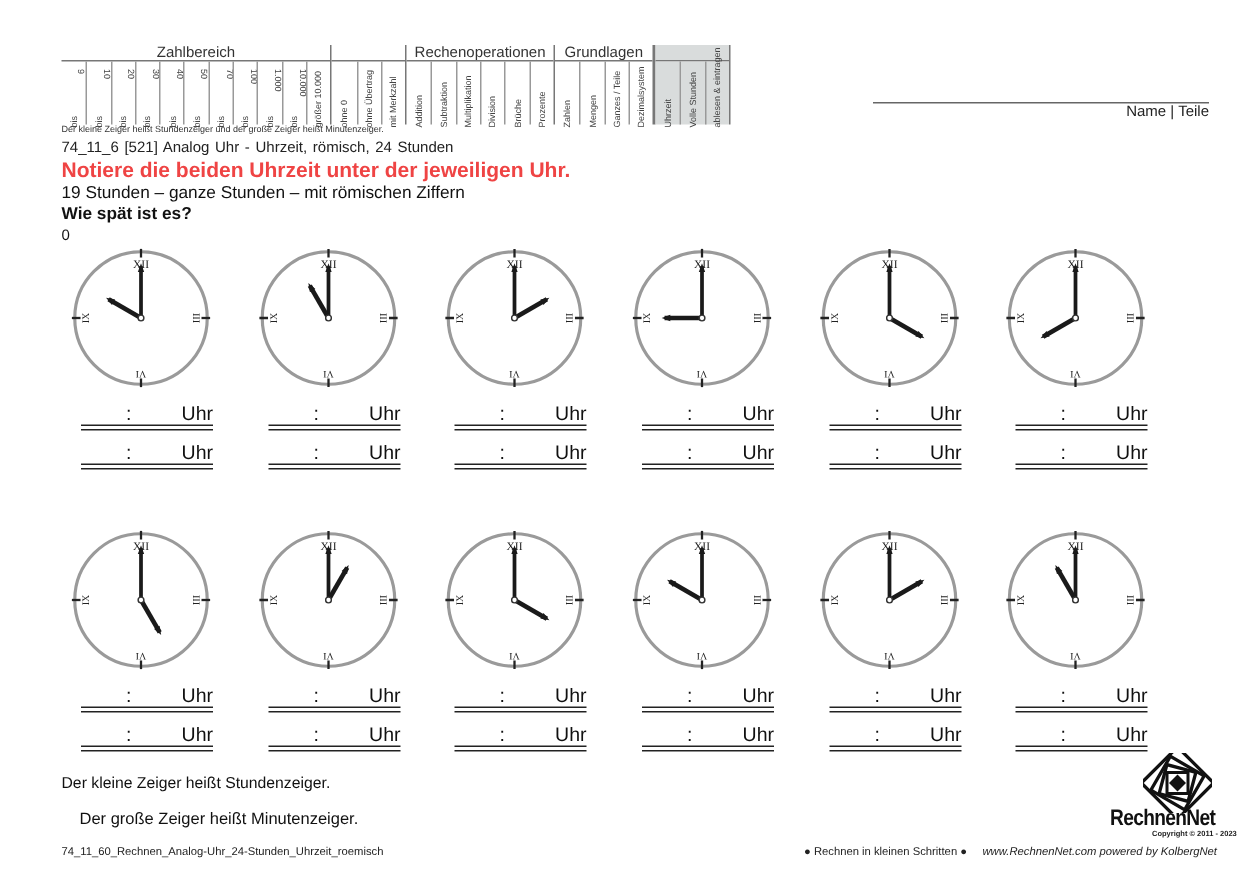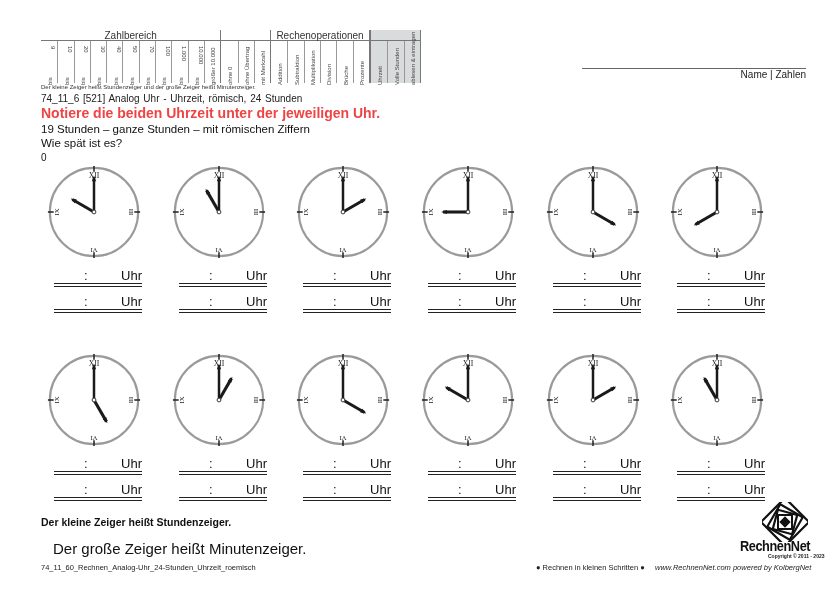--- a/index.html
+++ b/index.html
@@ -20,34 +20,34 @@
   .grp.shaded { border-left: 1px solid #777; }
   .grp.shaded .grp-title { background: #d9dcdc; }
 
   .name-line { position: absolute; left: 582px; top: 68px; width: 224px; border-top: 1px solid #666; }
   .name-label { position: absolute; right: 34px; top: 69px; font-size: 10px; color: #222; }
 
   .tiny-note { position: absolute; left: 41px; top: 84px; font-size: 6px; color: #333; }
   .meta { position: absolute; left: 41px; top: 93px; font-size: 10px; color: #222; word-spacing: 1px; }
   .title { position: absolute; left: 41px; top: 105px; font-size: 14px; font-weight: bold; color: #ef4444; }
   .sub1 { position: absolute; left: 41px; top: 123px; font-size: 11.5px; }
-  .sub2 { position: absolute; left: 41px; top: 137px; font-size: 11.5px; }
+  .sub2 { position: absolute; left: 41px; top: 137px; font-size: 11.5px; font-weight: bold; }
   .zero { position: absolute; left: 41px; top: 152px; font-size: 10px; }
 
   
   .cell { position: absolute; width: 92px; }
   .clock { position: absolute; left: 0; top: 0; width: 96px; height: 96px; }
   .ans { position: absolute; left: 8px; width: 88px; height: 16px; font-size: 13px; }
   .ans .colon { position: absolute; left: 30px; top: 0; }
   .ans .uhr { position: absolute; right: 0; top: 0; }
   .ans .line { position: absolute; left: 0; right: 0; bottom: -3px; height: 4px; border-top: 1.3px solid #222; border-bottom: 1.3px solid #222; }
 
   
-  .hint1 { position: absolute; left: 41px; top: 516px; font-size: 10.5px; font-weight: bold; }
-  .hint2 { position: absolute; left: 41px; top: 540px; font-size: 15px; padding-left: 12px; }
+  .hint1 { position: absolute; left: 41px; top: 516px; font-size: 10.5px; }
+  .hint2 { position: absolute; left: 41px; top: 540px; font-size: 11px; padding-left: 12px; }
   .file { position: absolute; left: 41px; top: 563px; font-size: 7.5px; color: #222; }
   .slogan { position: absolute; left: 536px; top: 563px; font-size: 7.5px; color: #222; }
   .site { position: absolute; left: 655px; top: 563px; font-size: 7.5px; color: #222; font-style: italic; }
   .logo { position: absolute; left: 762px; top: 502px; width: 46px; height: 40px; }
   .brand { position: absolute; left: 740px; top: 537px; font-size: 15px; font-weight: bold; letter-spacing: -0.5px; color: #111; transform: scaleX(0.85); transform-origin: left; }
   .copy { position: absolute; left: 768px; top: 553px; font-size: 5px; font-weight: bold; color: #222; }
 </style>
 </head>
 <body>
 
@@ -130,37 +130,54 @@
           <span class="t bot">Division</span>
         </div>
         <div class="col">
           <span class="t bot">Brüche</span>
         </div>
         <div class="col">
           <span class="t bot">Prozente</span>
         </div>
       </div>
     </div>
+    <div class="grp">
+      <div class="grp-title">Grundlagen</div>
+      <div class="grp-cols">
+        <div class="col">
+          <span class="t bot">Zahlen</span>
+        </div>
+        <div class="col">
+          <span class="t bot">Mengen</span>
+        </div>
+        <div class="col">
+          <span class="t bot">Ganzes / Teile</span>
+        </div>
+        <div class="col">
+          <span class="t bot">Dezimalsystem</span>
+        </div>
+      </div>
+    </div>
     <div class="grp shaded">
       <div class="grp-title"></div>
       <div class="grp-cols">
         <div class="col">
           <span class="t bot">Uhrzeit</span>
         </div>
         <div class="col">
           <span class="t bot">Volle Stunden</span>
         </div>
         <div class="col">
           <span class="t bot">ablesen &amp; eintragen</span>
         </div>
       </div>
     </div>
   </div>
 <div class="name-line"></div>
-<div class="name-label">Name | Zahlen</div>
+<div class="name-label">Name | Teile</div>
 
 <div class="tiny-note">Der kleine Zeiger heißt Stundenzeiger und der große Zeiger heißt Minutenzeiger.</div>
 <div class="meta">74_11_6   [521]   Analog Uhr - Uhrzeit, römisch, 24 Stunden</div>
 <div class="title">Notiere die beiden Uhrzeit unter der jeweiligen Uhr.</div>
 <div class="sub1">19 Stunden – ganze Stunden – mit römischen Ziffern</div>
 <div class="sub2">Wie spät ist es?</div>
 <div class="zero">0</div>
 
 <div id="clocks">
     <div class="cell" style="left: 46px; top: 164px;">

